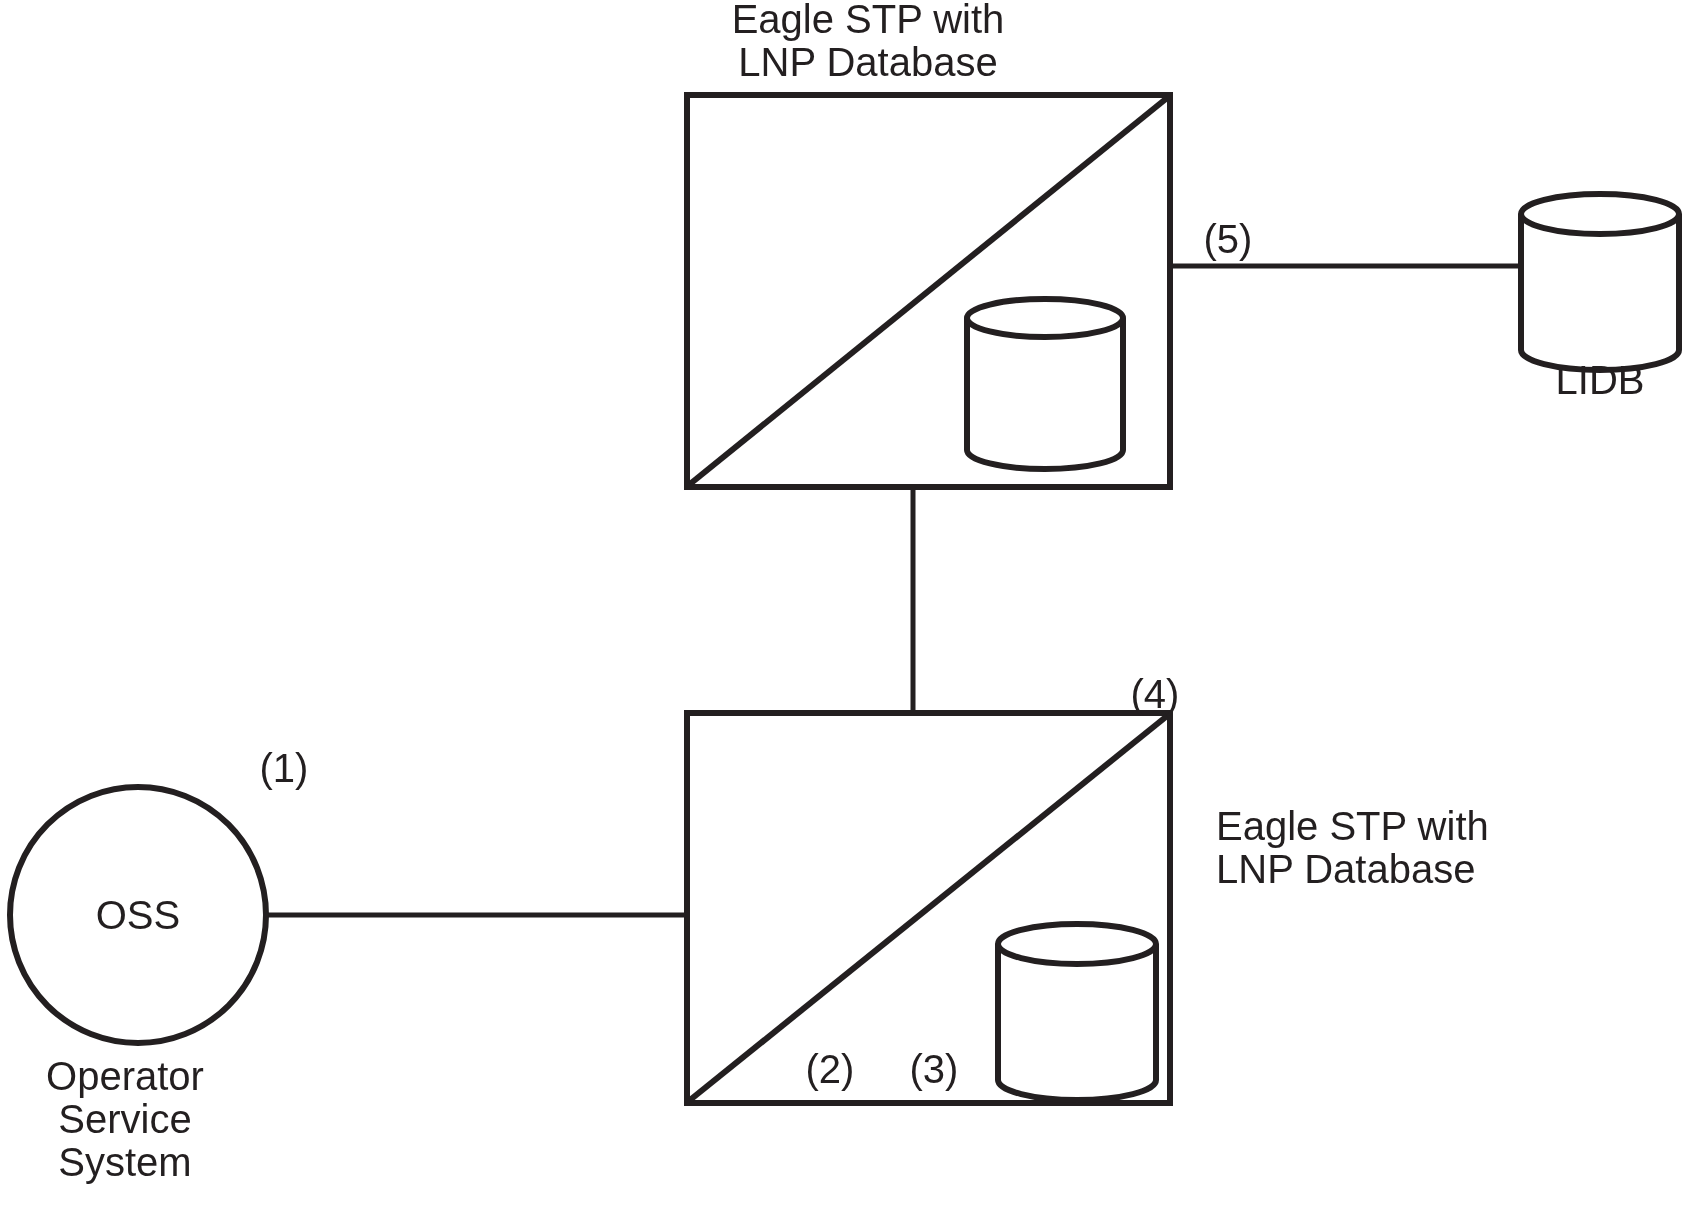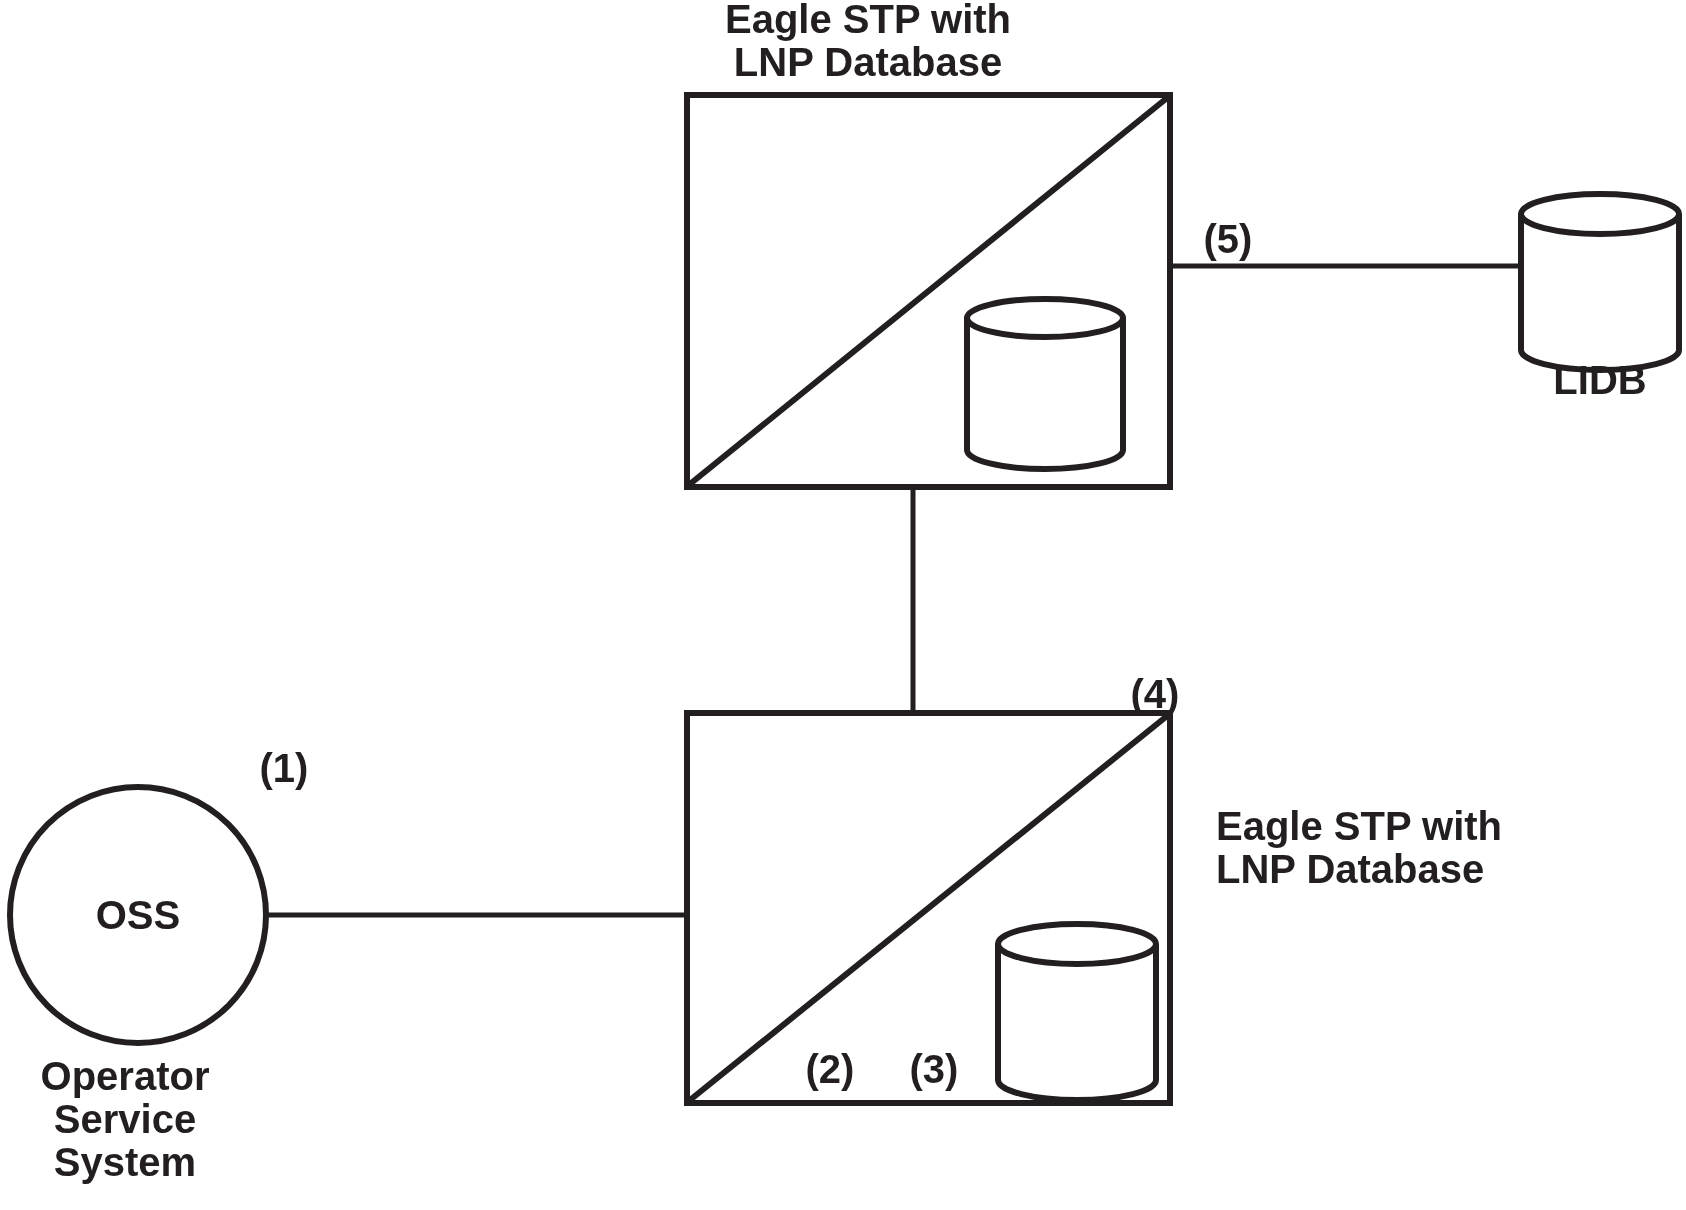--- a/index.html
+++ b/index.html
@@ -7,21 +7,20 @@
     padding: 0;
     background: #ffffff;
   }
   #canvas {
     position: relative;
     width: 1686px;
     height: 1210px;
     background: #ffffff;
     font-family: "Liberation Sans", sans-serif;
     overflow: hidden;
-    font-weight: bold;
   }
   #diagram {
     position: absolute;
     left: 0;
     top: 0;
     width: 1686px;
     height: 1210px;
   }
   .dgm-text {
     font-family: "Liberation Sans", sans-serif;

